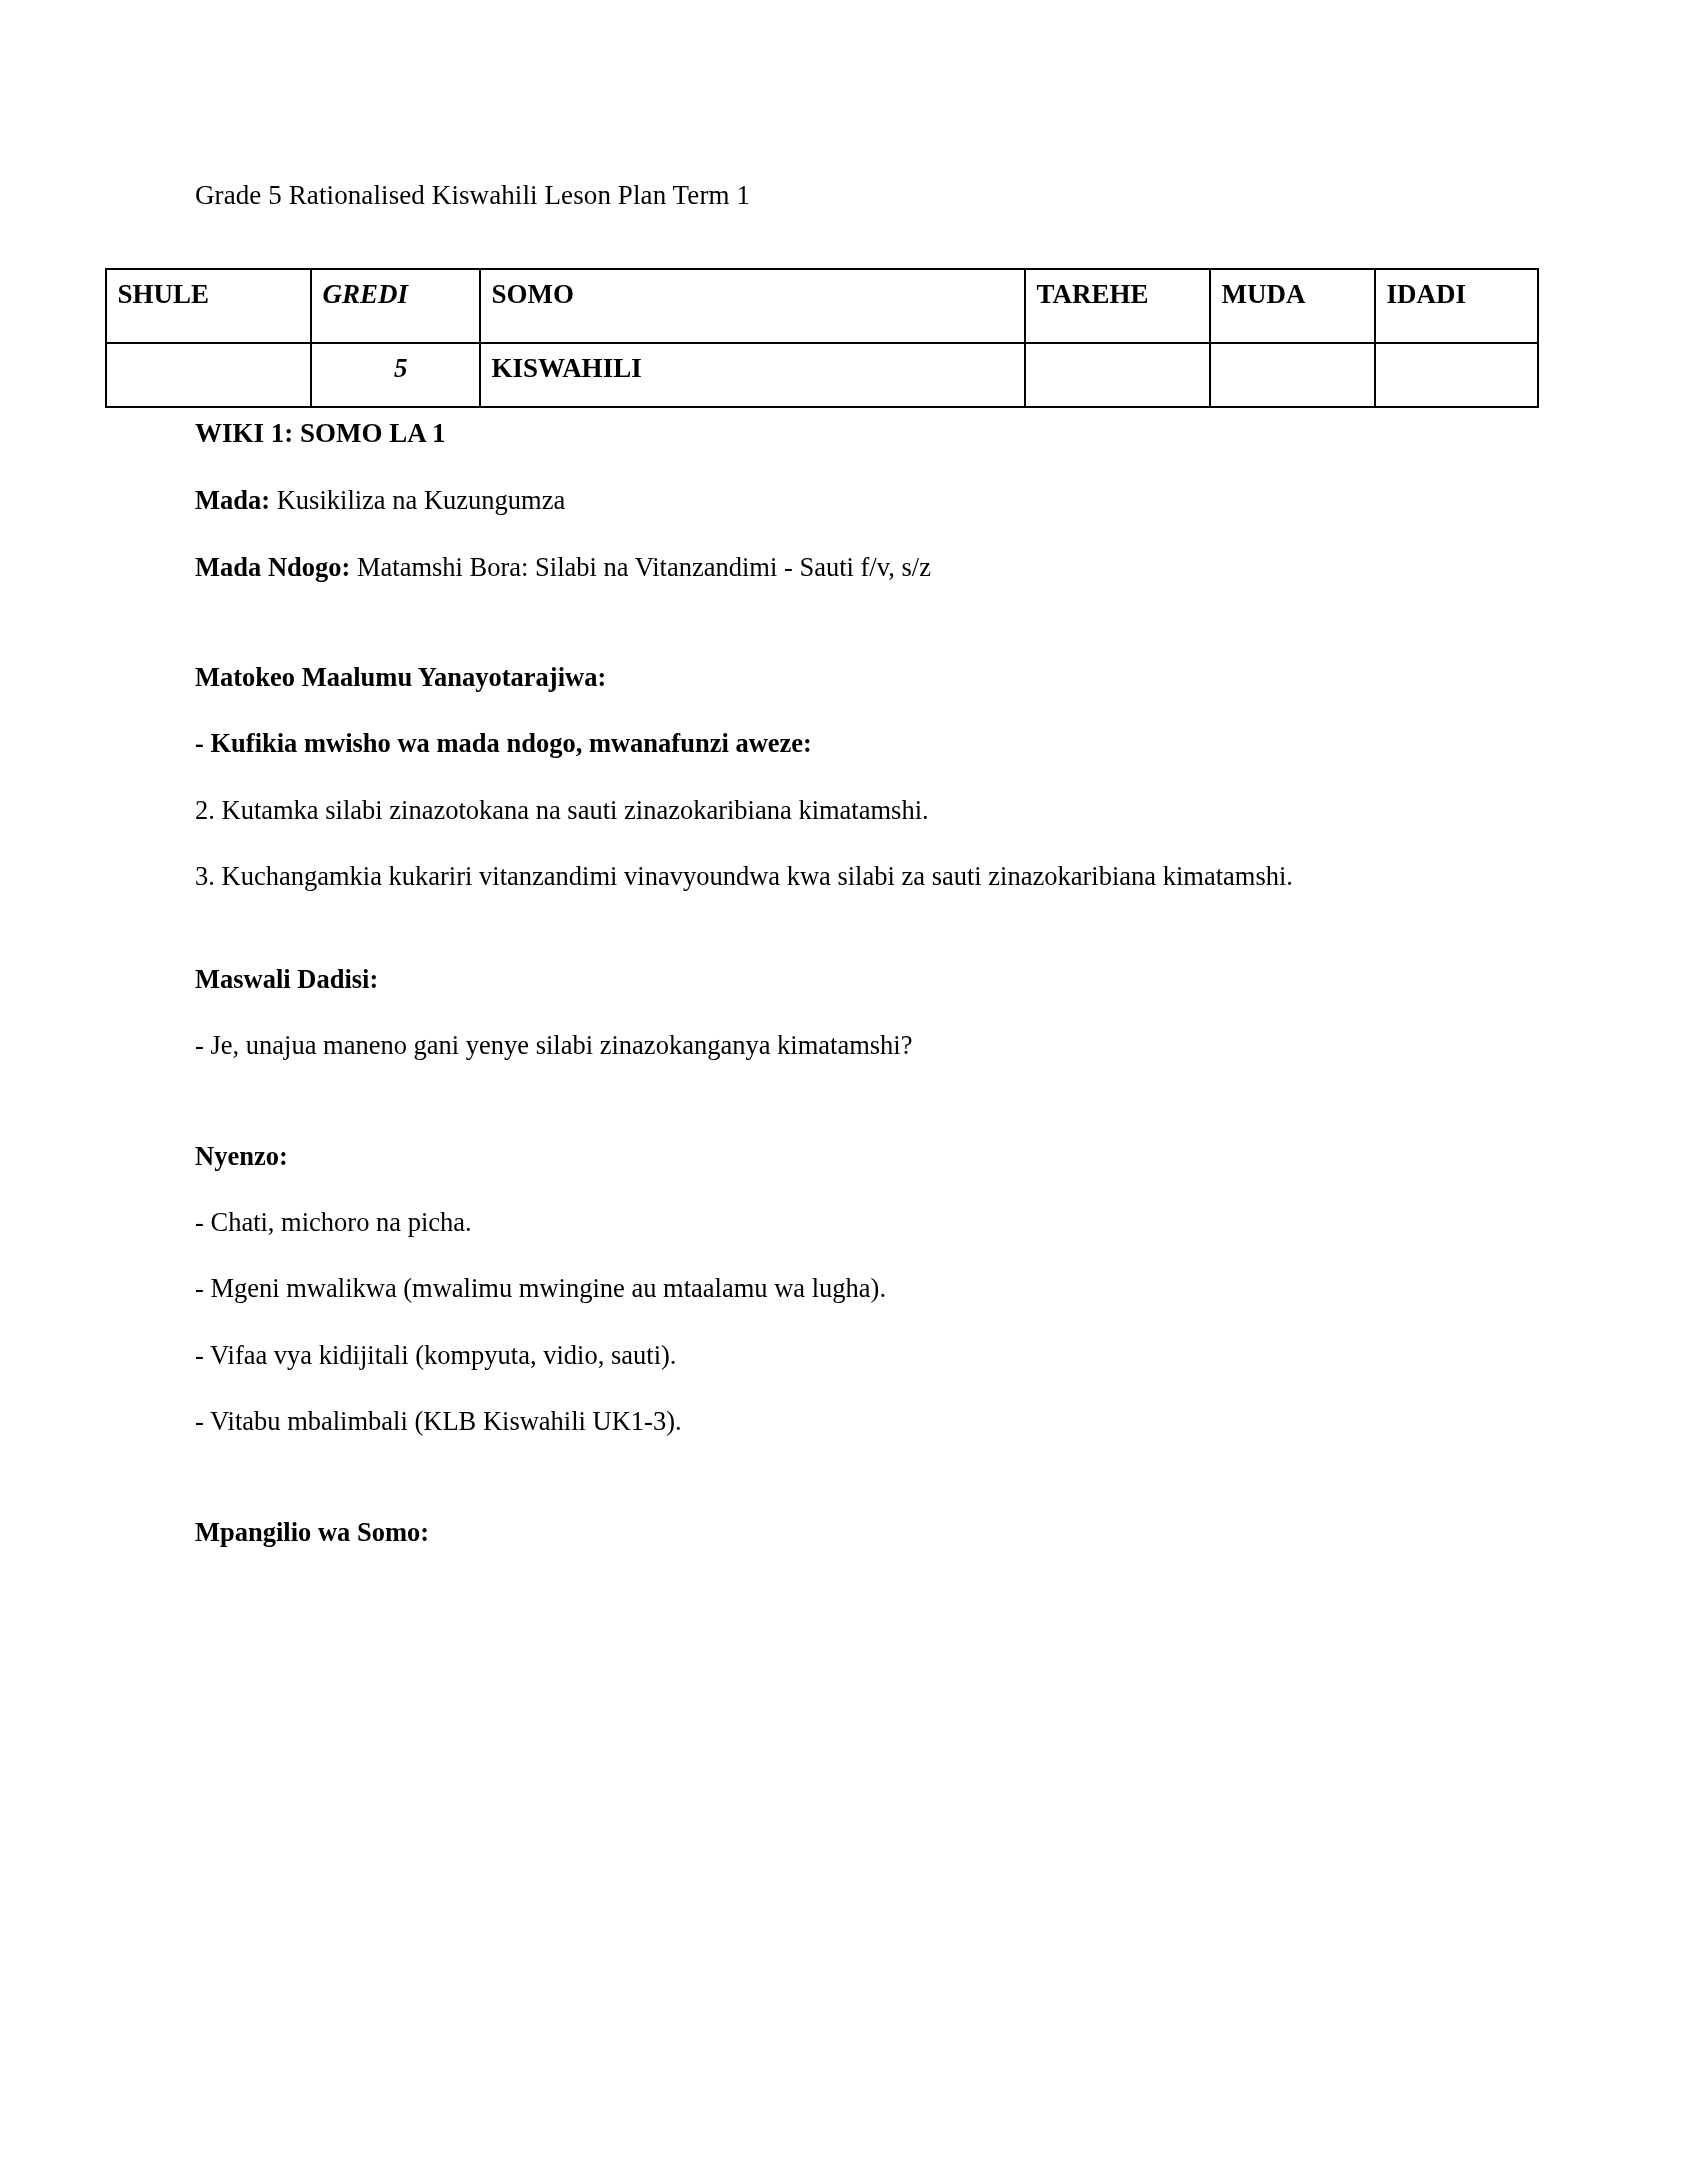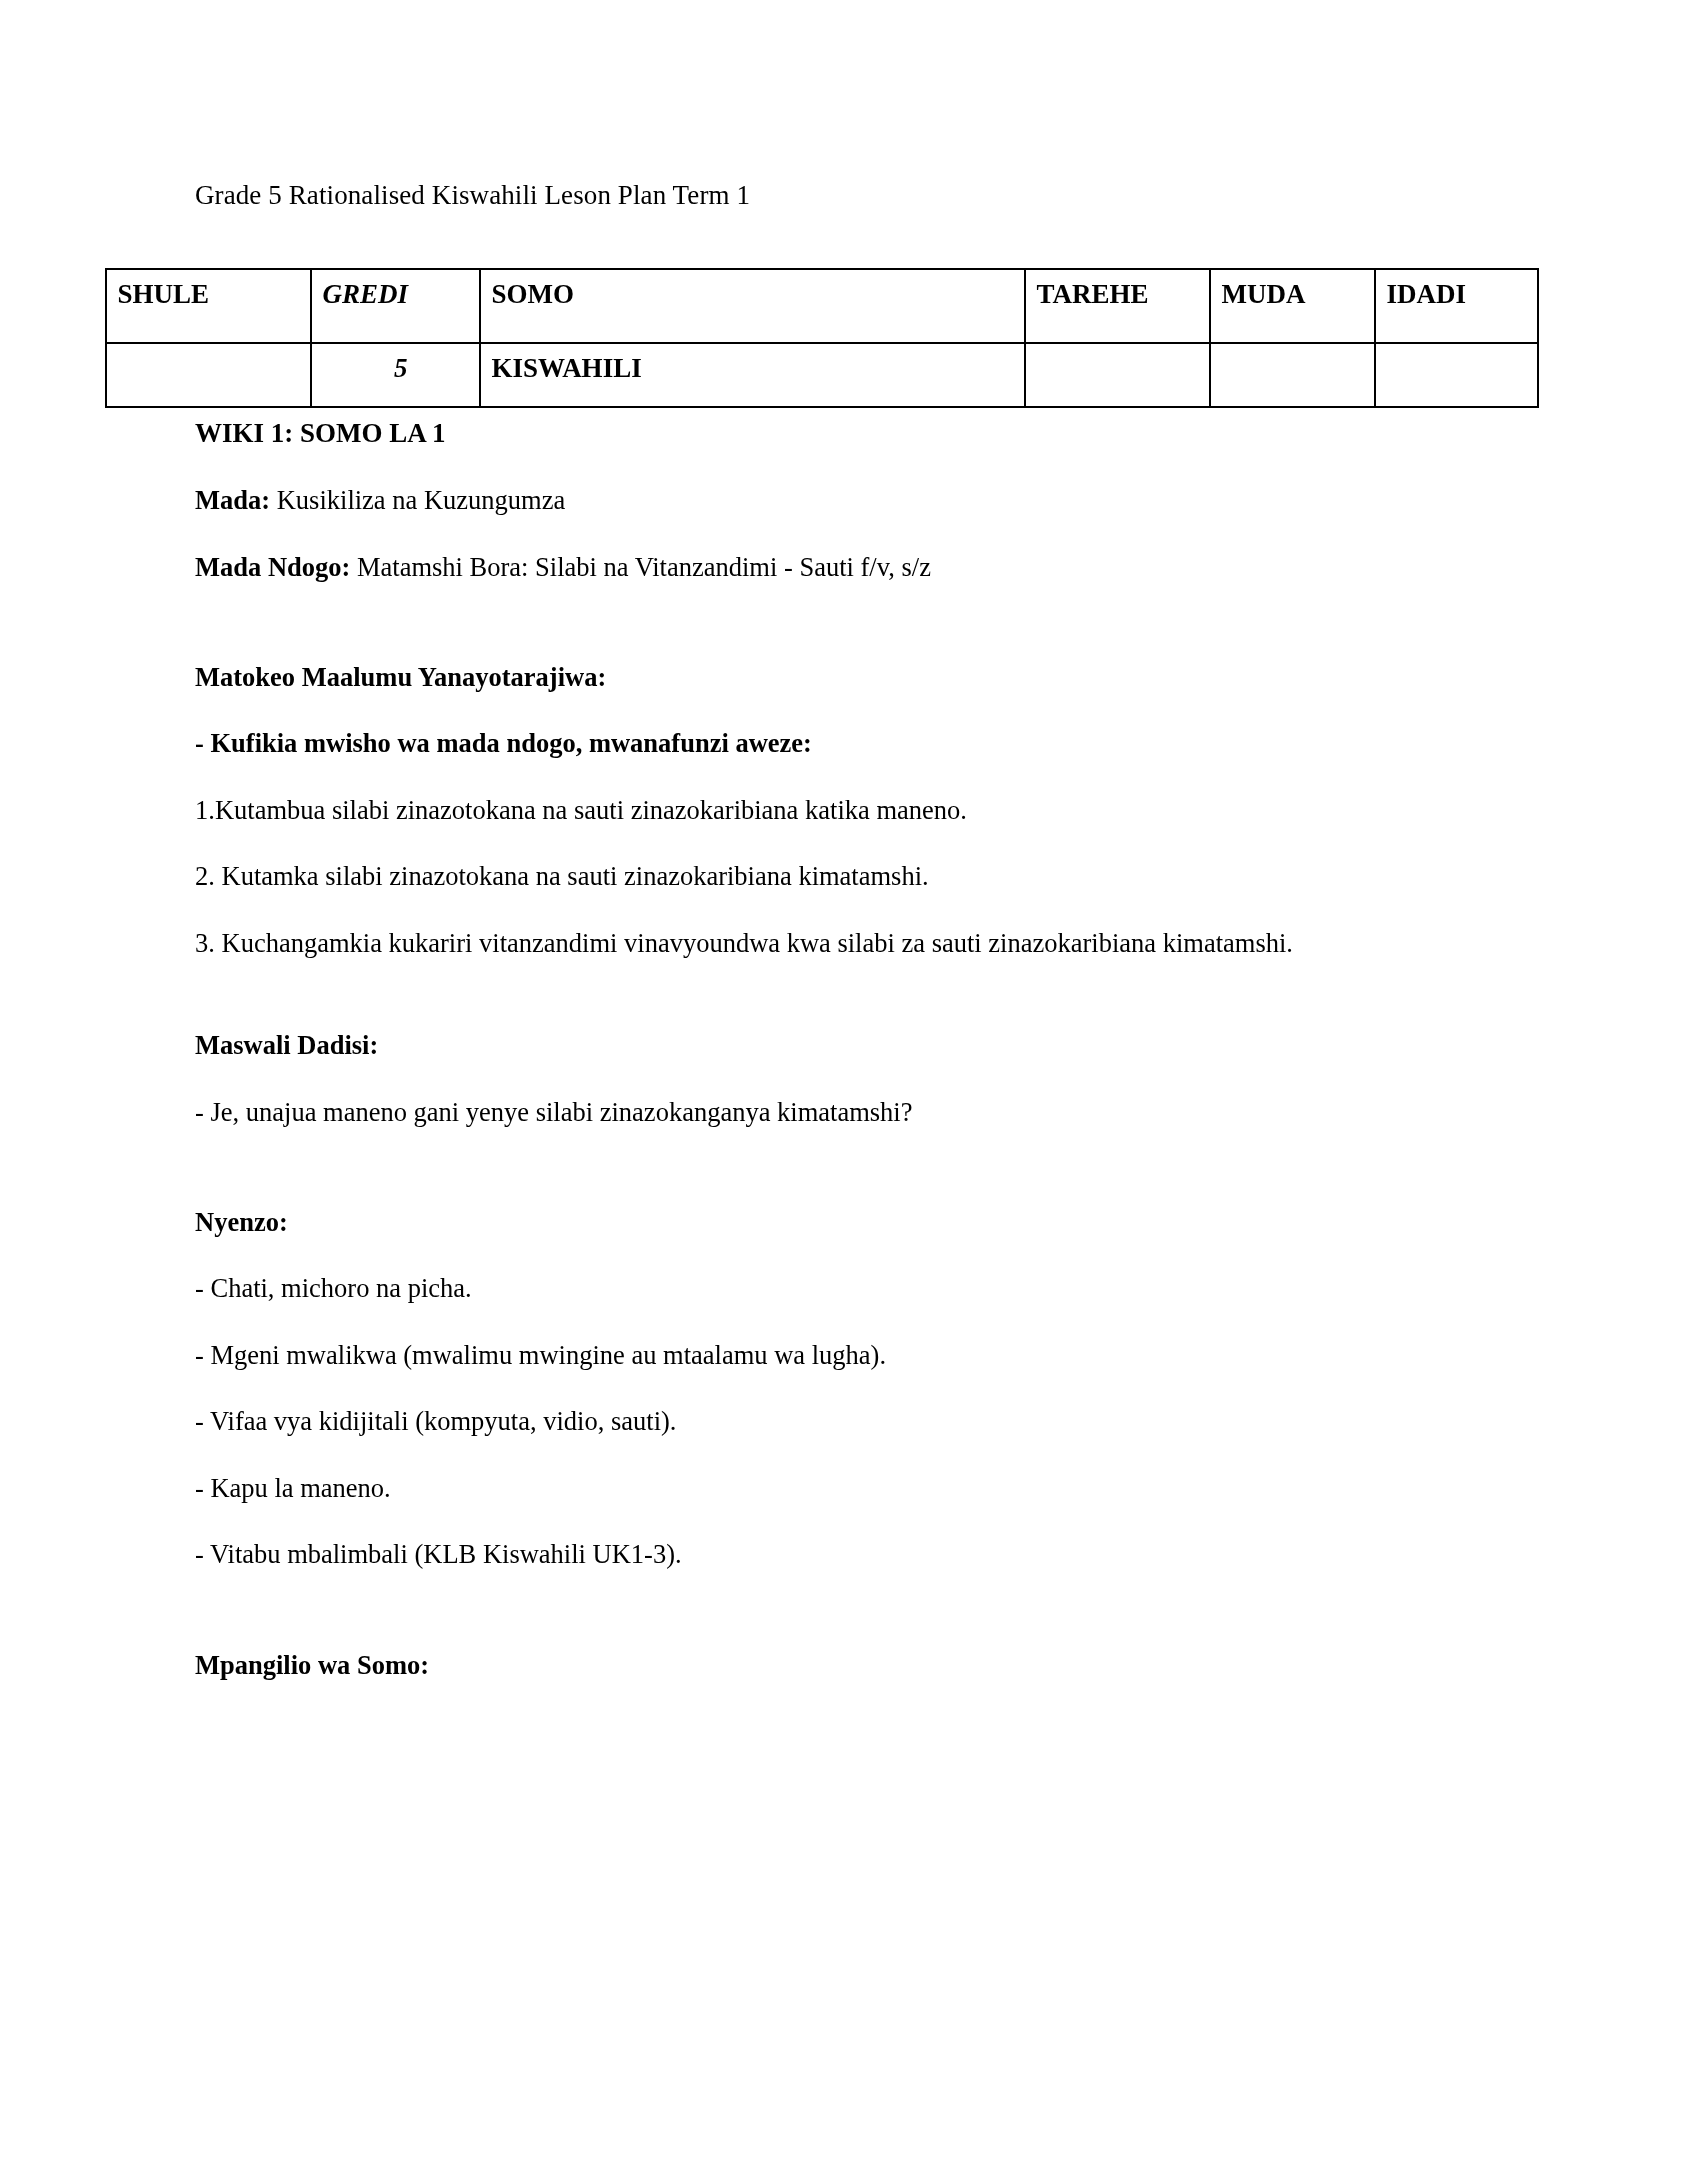--- a/index.html
+++ b/index.html
@@ -145,21 +145,20 @@
     <p class="blk"><span class="bold">Mada:</span><span> Kusikiliza na Kuzungumza</span></p>
 
     <p class="blk"><span class="bold">Mada Ndogo:</span><span> Matamshi Bora: Silabi na Vitanzandimi - Sauti f/v, s/z</span></p>
 
     <div class="spacer-lg"></div>
 
     <p class="bold blk"> Matokeo Maalumu Yanayotarajiwa:</p>
 
     <p class="bold blk">- Kufikia mwisho wa mada ndogo, mwanafunzi aweze:</p>
 
-    <p class="blk">1.Kutambua silabi zinazotokana na sauti zinazokaribiana katika maneno.</p>
 
     <p class="blk">2. Kutamka silabi zinazotokana na sauti zinazokaribiana kimatamshi.</p>
 
     <p class="blk multiline">3. Kuchangamkia kukariri vitanzandimi vinavyoundwa kwa silabi za sauti zinazokaribiana kimatamshi.</p>
 
     <div class="spacer-md"></div>
 
     <p class="bold blk">Maswali Dadisi:</p>
 
     <p class="blk">- Je, unajua maneno gani yenye silabi zinazokanganya kimatamshi?</p>
@@ -167,21 +166,20 @@
     <div class="spacer-lg"></div>
 
     <p class="bold blk">Nyenzo:</p>
 
     <p class="blk">- Chati, michoro na picha.</p>
 
     <p class="blk">- Mgeni mwalikwa (mwalimu mwingine au mtaalamu wa lugha).</p>
 
     <p class="blk">- Vifaa vya kidijitali (kompyuta, vidio, sauti).</p>
 
-    <p class="blk">- Kapu la maneno.</p>
 
     <p class="blk">- Vitabu mbalimbali (KLB Kiswahili UK1-3).</p>
 
     <div class="spacer-lg"></div>
 
     <p class="bold">Mpangilio wa Somo:</p>
 
   </div>
 
 </div>

